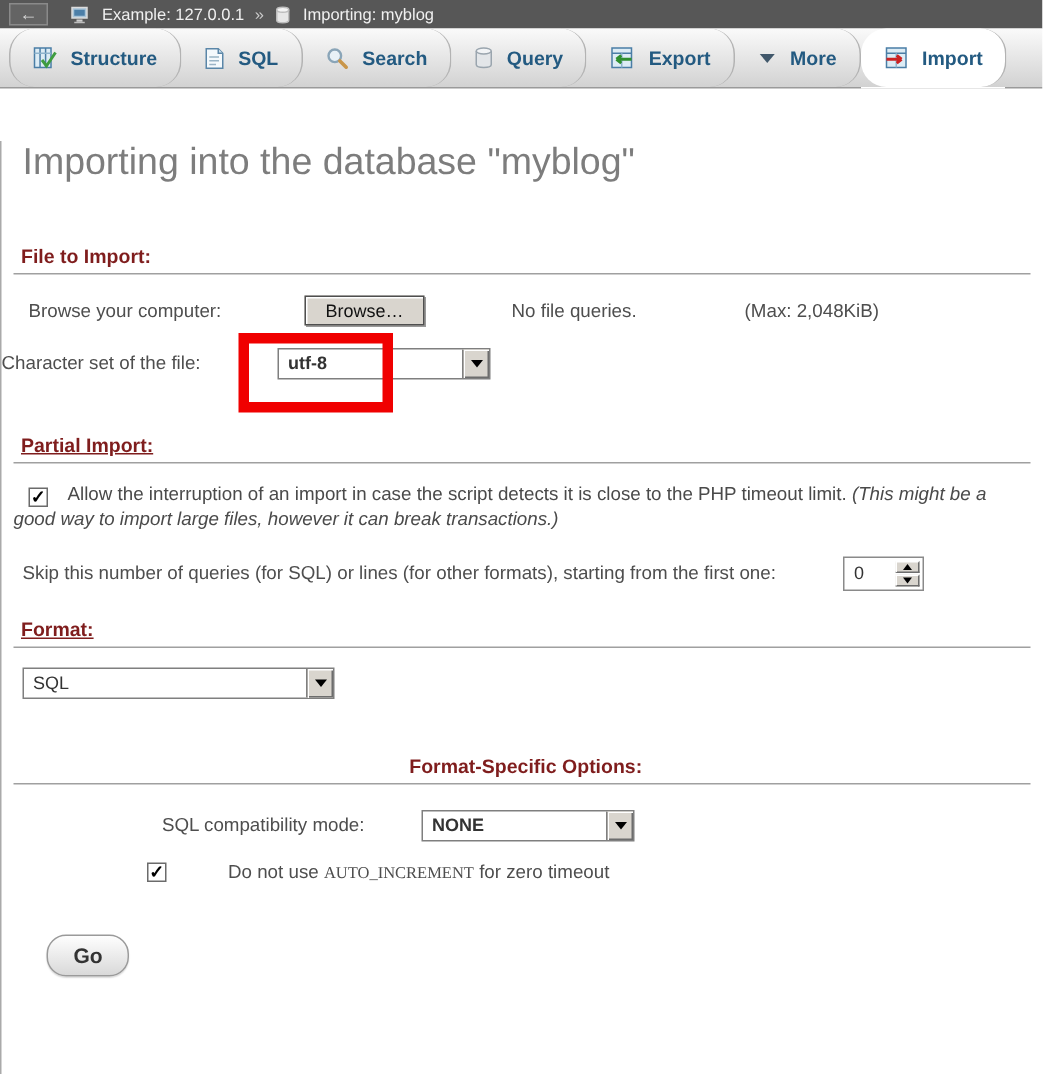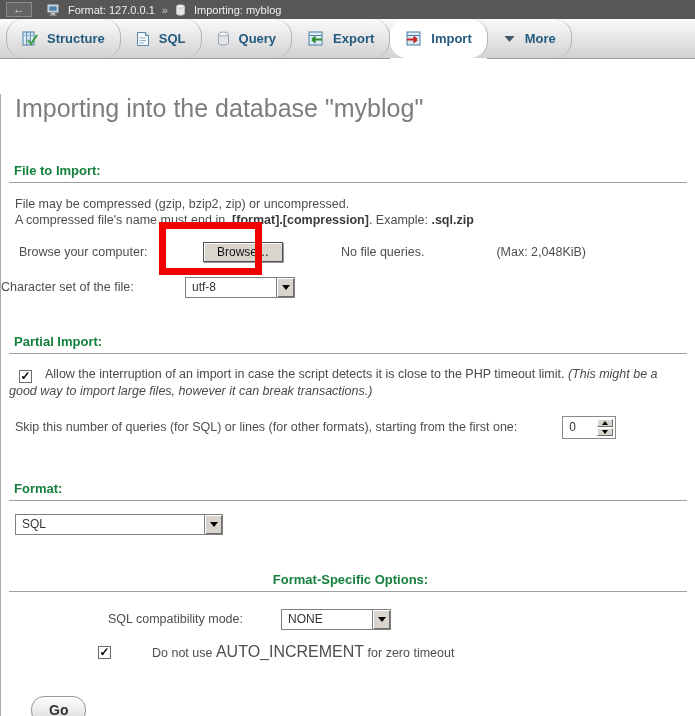--- a/index.html
+++ b/index.html
@@ -40,24 +40,24 @@
   }
   .tab .icon { display:inline-flex; }
 
   
   .content { position:relative; border-left:1px solid #aaa; height:656px; }
   .page-title {
     margin:35px 0 0 14px; font-size:25px; line-height:28px; color:#7d7d7d; font-weight:normal;
   }
   .section-head {
     margin:41px 8px 0 8px; padding:0 0 4px 5px; font-weight:bold; font-size:13px;
-    color:#15803d; border-bottom:1px solid #a0a0a0;
-  }
-  .section-head.pi { margin-top:36px; }
-  .section-head.fm { margin-top:42px; }
+    color:#7f1d1d; border-bottom:1px solid #a0a0a0;
+  }
+  .section-head.pi { margin-top:36px;text-decoration:underline; }
+  .section-head.fm { margin-top:18px;text-decoration:underline; }
   .section-head.fs { margin-top:37px;text-align:center; }
 
   .para { margin:13px 0 0 14px; font-size:12.5px; line-height:16px; color:#4e4e4e; }
   .para b { color:#3b3b3b; }
 
   .row { display:flex; align-items:center; font-size:12.5px; color:#4e4e4e;gap:32px; }
   .browse-row { margin:13px 0 0 18px; height:22px; }
   .field-label { width:152px; }
   .browse-btn {
     background:#d9d5ce; border:1px solid #4f4f4f; padding:2px 13px; font-size:12px;
@@ -116,51 +116,51 @@
   .spin-down::after {
     content:""; width:0; height:0; border-left:3px solid transparent;
     border-right:3px solid transparent; border-top:4px solid #000;
   }
 
   .format-select { margin:13px 0 0 14px; width:208px; }
   .compat-row { margin:16px 0 0 97px; height:22px; }
   .compat-label { width:145px; text-align:right; margin-right:6px; }
   .autoinc-row { margin:13px 0 0 97px; font-size:12.5px; }
   .autoinc-row .cb { margin-right:9px; }
-  .mono { font-family:Liberation Sans, sans-serif; font-size:16px; }
+  .mono { font-family:Liberation Serif, serif; font-size:11px; }
 
   .go-btn {
     margin:35px 0 0 30px; padding:5px 17px; font-size:14px; font-weight:bold; color:#333;
     background:linear-gradient(#fefefe,#d9d9d9); border:1px solid #9a9a9a; border-radius:13px;
     font-family:"Liberation Sans", sans-serif; cursor:pointer;
     box-shadow:0 1px 1px rgba(0,0,0,.15);
   }
 
   
   .red-box {
     position:absolute; left:159px; top:222px; width:103px; height:53px;
     border:7px solid #f00000; pointer-events:none; z-index:9;
   }
 
-  .w120 { width:110px; }
+  .w120 { width:142px;font-weight:bold; }
 </style>
 </head>
 <body>
 
 <div class="topbar">
   <span class="back-btn">←</span>
   <span class="ticon">
     <svg width="13" height="12" viewBox="0 0 13 12">
         <rect x="1" y="1" width="10" height="7" fill="#a8c4d8" stroke="#dcdcdc"></rect>
         <rect x="2.5" y="2.5" width="7" height="4" fill="#4c7fa8"></rect>
         <rect x="4" y="9" width="4" height="1.5" fill="#cfcfcf"></rect>
         <rect x="2.5" y="10.5" width="7" height="1" fill="#bdbdbd"></rect>
       </svg>
   </span>
-  <span class="crumb">Format: 127.0.0.1</span>
+  <span class="crumb">Example: 127.0.0.1</span>
   <span class="crumb-sep">»</span>
   <span class="ticon">
     <svg width="11" height="12" viewBox="0 0 11 12">
         <path d="M1.5 2.5 v7 c0 1 1.8 1.7 4 1.7 s4 -.7 4 -1.7 v-7" fill="#e7e7e7" stroke="#bdbdbd"></path>
         <ellipse cx="5.5" cy="2.5" rx="4" ry="1.7" fill="#f4f4f4" stroke="#bdbdbd"></ellipse>
       </svg>
   </span>
   <span class="crumb">Importing: myblog</span>
 </div>
 
@@ -184,70 +184,75 @@
           <path d="M9.5 1.5 v3 h3" fill="#cfe0ec" stroke="#5a86a8"></path>
           <line x1="3.5" y1="7" x2="10" y2="7" stroke="#9ab4c6"></line>
           <line x1="3.5" y1="9.5" x2="10" y2="9.5" stroke="#9ab4c6"></line>
           <line x1="3.5" y1="12" x2="8" y2="12" stroke="#9ab4c6"></line>
         </svg>
     </span>
     <span>SQL</span>
   </div>
   <div class="tab">
     <span class="icon">
+      <svg width="16" height="16" viewBox="0 0 16 16">
+          <circle cx="6.2" cy="6.2" r="4.2" fill="#e8f1f7" stroke="#8aa5b8" stroke-width="1.6"></circle>
+          <line x1="9.6" y1="9.6" x2="13.8" y2="13.8" stroke="#c9964a" stroke-width="2.4" stroke-linecap="round"></line>
+        </svg>
+    </span>
+    <span>Search</span>
+  </div>
+  <div class="tab">
+    <span class="icon">
       <svg width="13" height="15" viewBox="0 0 13 15">
           <path d="M1.5 3 v9 c0 1.2 2.2 2 5 2 s5 -.8 5 -2 v-9" fill="#e3e6e9" stroke="#9aa5ae"></path>
           <ellipse cx="6.5" cy="3" rx="5" ry="2" fill="#f2f4f6" stroke="#9aa5ae"></ellipse>
         </svg>
     </span>
     <span>Query</span>
   </div>
   <div class="tab">
     <span class="icon">
       <svg width="17" height="16" viewBox="0 0 17 16">
           <rect x="2" y="1" width="13" height="13" fill="#ddecf5" stroke="#4a7ea6"></rect>
           <line x1="2" y1="4.5" x2="15" y2="4.5" stroke="#4a7ea6"></line>
           <line x1="8.5" y1="4.5" x2="8.5" y2="14" stroke="#8fb4cd"></line>
           <path d="M15 8.5 H5 M5 8.5 l3.2 -2.6 M5 8.5 l3.2 2.6" fill="none" stroke="#2f8f2f" stroke-width="2"></path>
         </svg>
     </span>
     <span>Export</span>
   </div>
+  <div class="tab">
+    <span class="icon">
+      <svg width="13" height="10" viewBox="0 0 13 10">
+          <path d="M1.5 2 L11.5 2 L6.5 8 Z" fill="#41586b"></path>
+        </svg>
+    </span>
+    <span>More</span>
+  </div>
   <div class="tab active">
     <span class="icon">
       <svg width="17" height="16" viewBox="0 0 17 16">
           <rect x="2" y="1" width="13" height="13" fill="#ddecf5" stroke="#4a7ea6"></rect>
           <line x1="2" y1="4.5" x2="15" y2="4.5" stroke="#4a7ea6"></line>
           <line x1="8.5" y1="4.5" x2="8.5" y2="14" stroke="#8fb4cd"></line>
           <path d="M2 8.5 H12 M12 8.5 l-3.2 -2.6 M12 8.5 l-3.2 2.6" fill="none" stroke="#cc2222" stroke-width="2"></path>
         </svg>
     </span>
     <span>Import</span>
   </div>
-  <div class="tab">
-    <span class="icon">
-      <svg width="13" height="10" viewBox="0 0 13 10">
-          <path d="M1.5 2 L11.5 2 L6.5 8 Z" fill="#41586b"></path>
-        </svg>
-    </span>
-    <span>More</span>
-  </div>
 </div>
 
 <div class="content">
 
   <h1 class="page-title">Importing into the database "myblog"</h1>
 
   
   <div class="section-head">File to Import:</div>
 
-  <div class="para">
-    <span>File may be compressed (gzip, bzip2, zip) or uncompressed.</span><br>
-    <span>A compressed file's name must end in </span><b>.[format].[compression]</b><span>. Example: </span><b>.sql.zip</b>
-  </div>
 
   <div class="row browse-row">
     <span class="field-label">Browse your computer:</span>
     <button class="browse-btn">Browse…</button>
     <span class="no-file">No file queries.</span>
     <span class="max-size">(Max: 2,048KiB)</span>
   </div>
 
   <div class="row charset-row">
     <span class="field-label">Character set of the file:</span>

